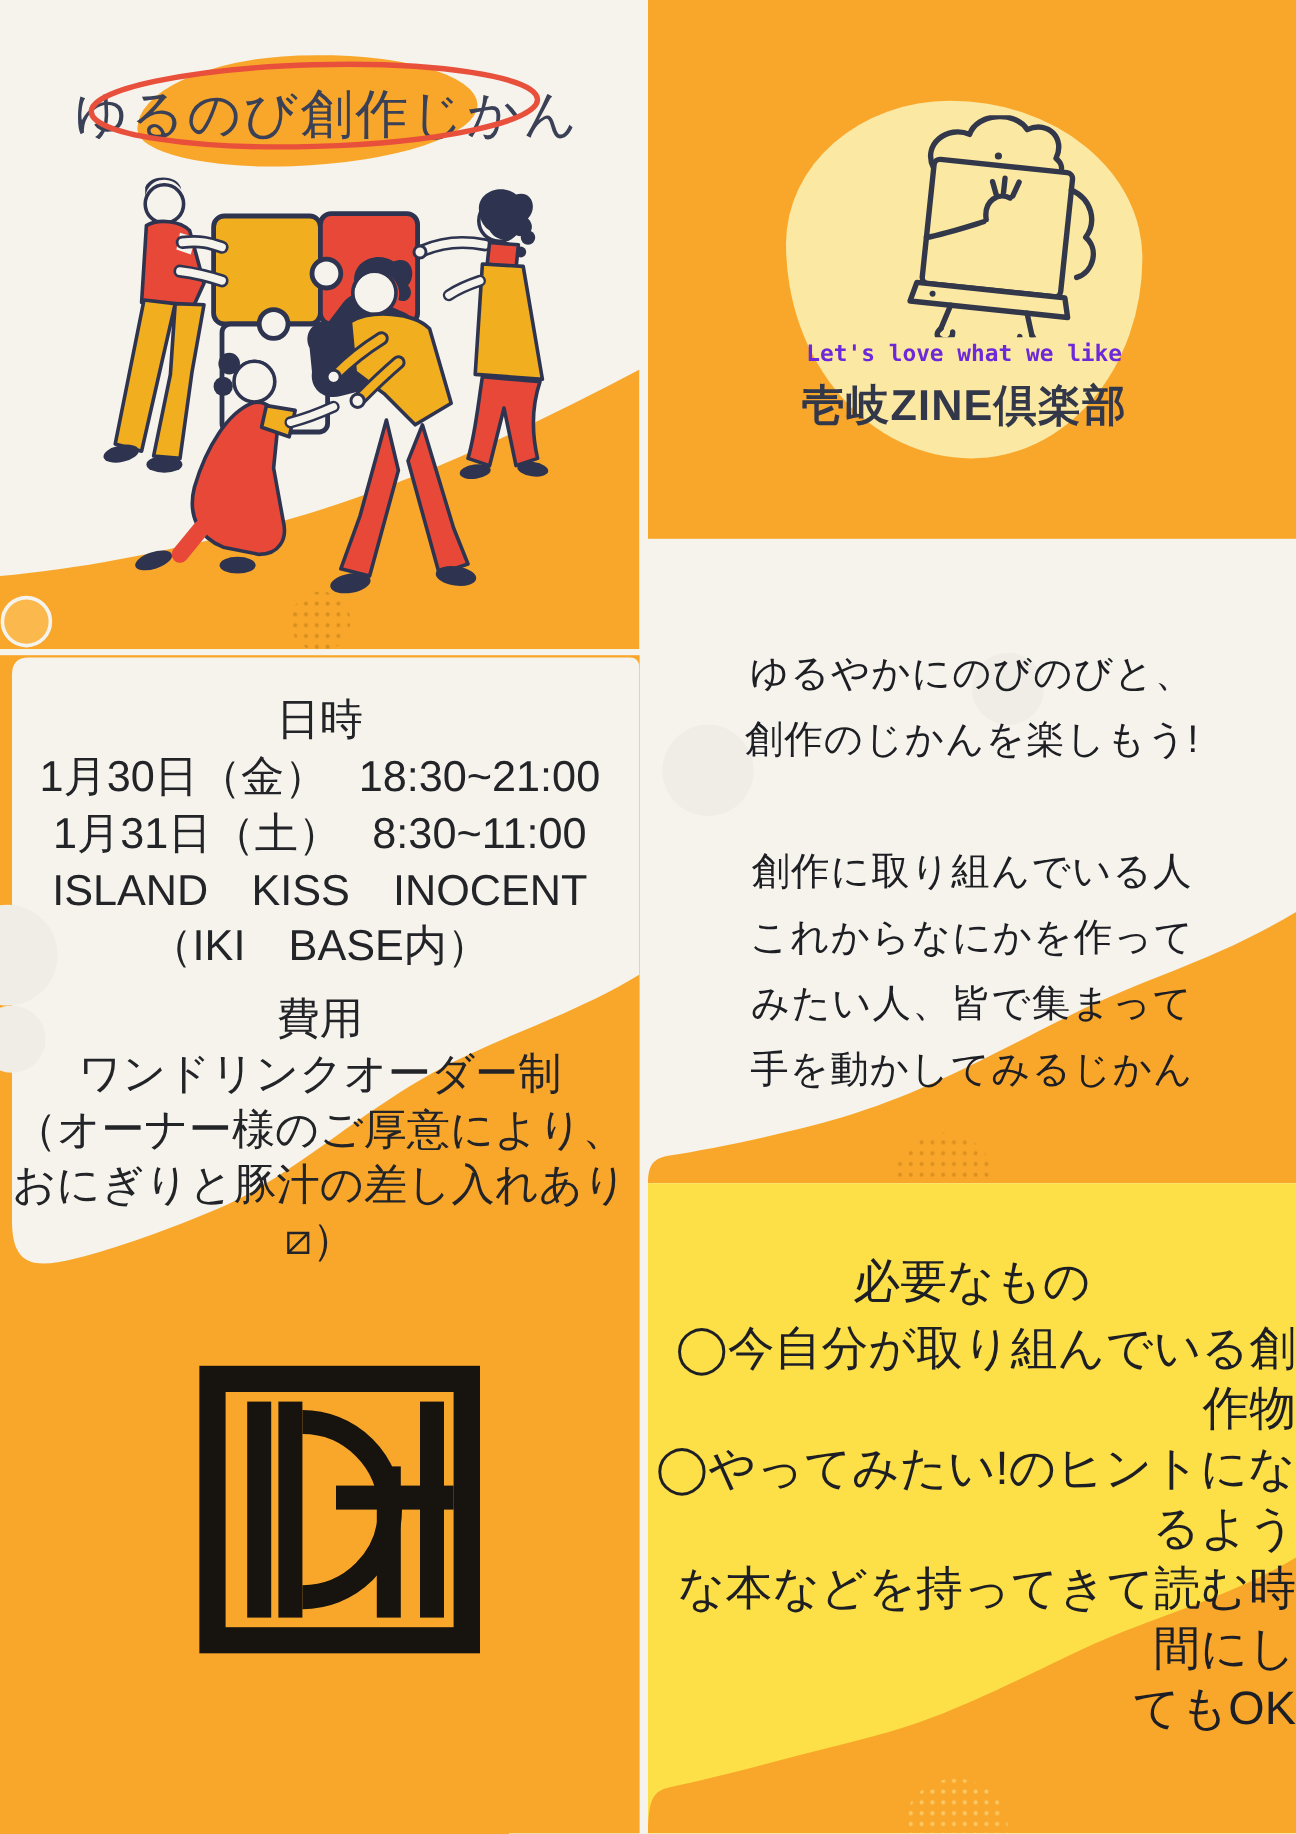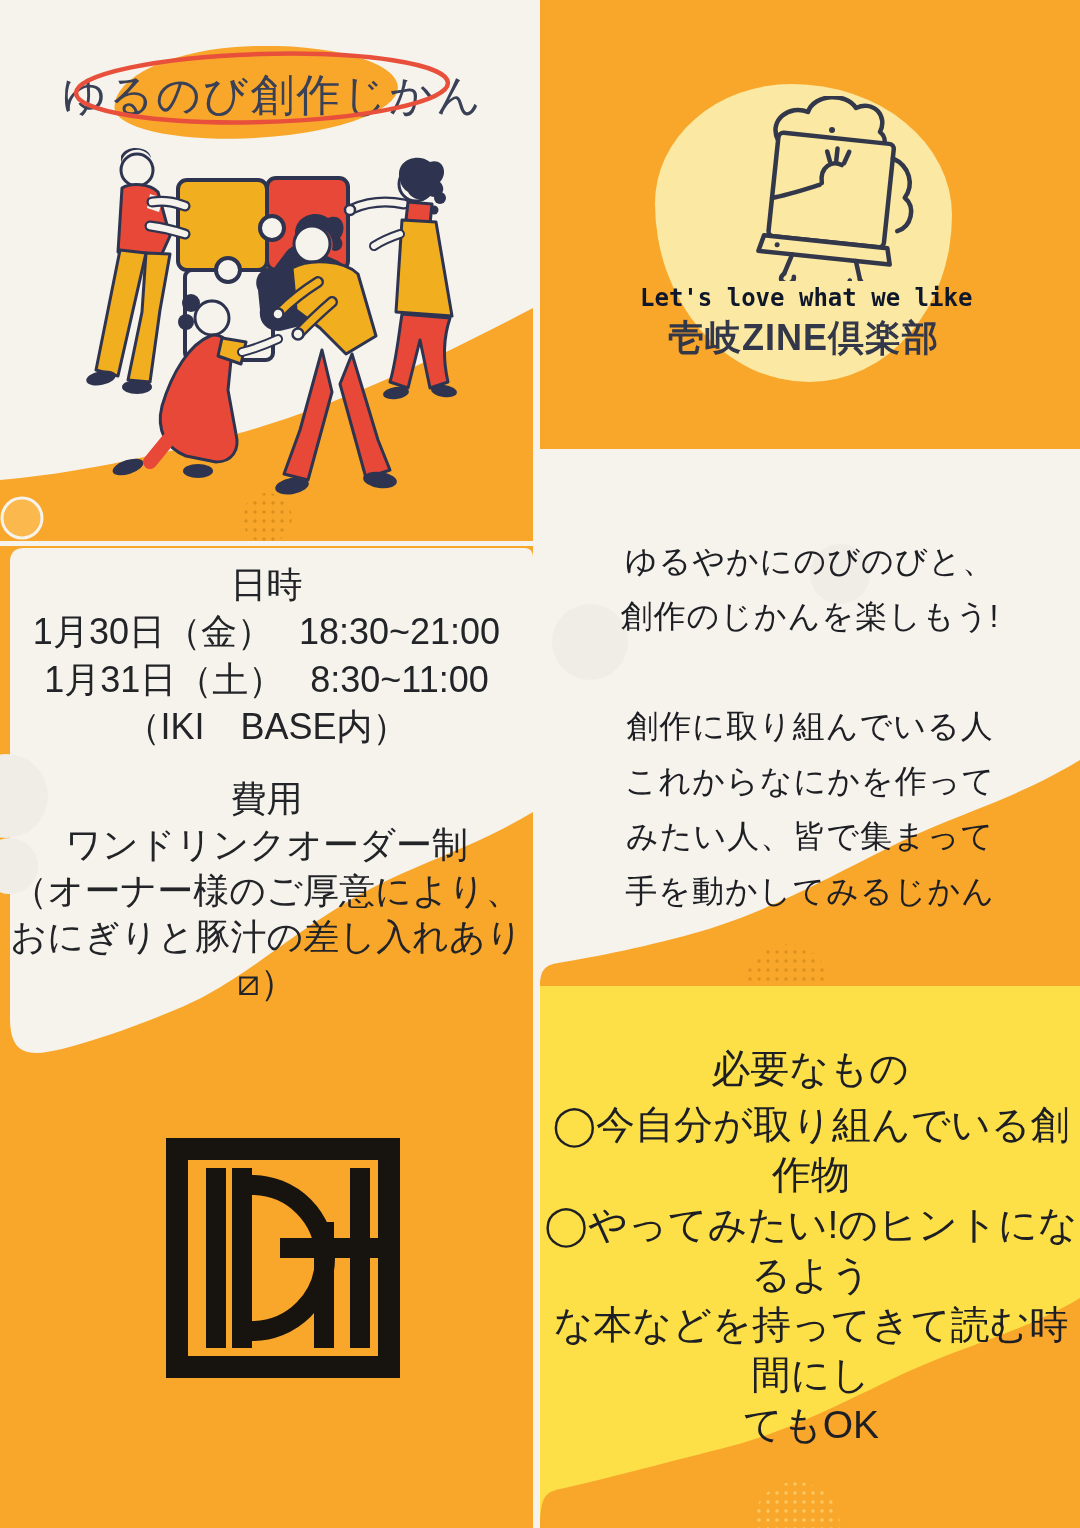--- a/index.html
+++ b/index.html
@@ -16,39 +16,39 @@
   .card-f{left:540px;top:986px;width:540px;height:542px;background:#fde047;}
   .abs{position:absolute;}
   
   .title-blob{left:114px;top:46px;width:284px;height:92px;background:#f9a72b;
     border-radius:48% 52% 55% 45% / 62% 50% 50% 38%;transform:rotate(-2deg);}
   .poster-title{left:62px;top:66px;width:410px;text-align:right;font-size:44px;
     color:#3a4156;letter-spacing:2px;font-weight:400;white-space:nowrap;}
   
   .details-text{left:0;top:0;width:533px;padding-top:16px;text-align:center;
     color:#232428;font-size:36px;line-height:46px;}
-  .details-text .h{line-height:46px;}
+  .details-text .h{line-height:46px;margin-top:15px;}
   .date-row{display:flex;justify-content:center;gap:26px;line-height:48px;white-space:nowrap;}
   .mt{margin-top:26px;}
   
   .logo-blob{left:115px;top:84px;width:297px;height:298px;background:#fbe8a2;
     border-radius:46% 54% 48% 52% / 40% 44% 56% 60%;}
-  .zine-slogan{left:100px;top:284px;width:297px;text-align:center;color:#0f172a;
+  .zine-slogan{left:115px;top:284px;width:297px;text-align:center;color:#6d28d9;
     font-family:"DejaVu Sans Mono","Liberation Mono",monospace;font-weight:bold;
-    font-size:24px;letter-spacing:0px;white-space:nowrap;}
+    font-size:19px;letter-spacing:0px;white-space:nowrap;}
   .zine-name{left:100px;top:314px;width:327px;text-align:center;color:#33374a;
     font-size:36px;font-weight:800;letter-spacing:1px;white-space:nowrap;}
   
   .intro-text{left:0;top:0;width:540px;padding-top:80px;text-align:center;
     color:#1e1f24;font-size:32px;line-height:55px;letter-spacing:1px;}
   .gap-top{margin-top:55px;}
   
   .supplies-text{left:0;top:0;width:540px;color:#1e1f24;font-size:39px;line-height:50px;}
   .supplies-heading{margin-top:58px;text-align:center;}
-  .supplies-item{text-align:center;padding-left:2px;}
+  .supplies-item{text-align:right;padding-left:2px;}
   .i1{margin-top:6px;}
   .i2{}
   .faint{border-radius:50%;background:#efede6;}
 </style>
 </head>
 <body>
 
 <div class="canvas">
 
   <div class="card card-a">
@@ -163,20 +163,21 @@
     <div class="abs details-text">
       <div class="h">日時</div>
       <div class="date-row">
         <span>1月30日（金）</span>
         <span>18:30~21:00</span>
       </div>
       <div class="date-row">
         <span>1月31日（土）</span>
         <span>8:30~11:00</span>
       </div>
+      <div>ISLAND　KISS　INOCENT</div>
       <div>（IKI　BASE内）</div>
       <div class="h mt">費用</div>
       <div>ワンドリンクオーダー制</div>
       <div>（オーナー様のご厚意により、</div>
       <div>おにぎりと豚汁の差し入れあり⧄）</div>
     </div>
   </div>
 
   <div class="card card-c">
     <svg class="abs" style="left:166px;top:58px;" width="234" height="240" viewBox="0 0 234 240">

